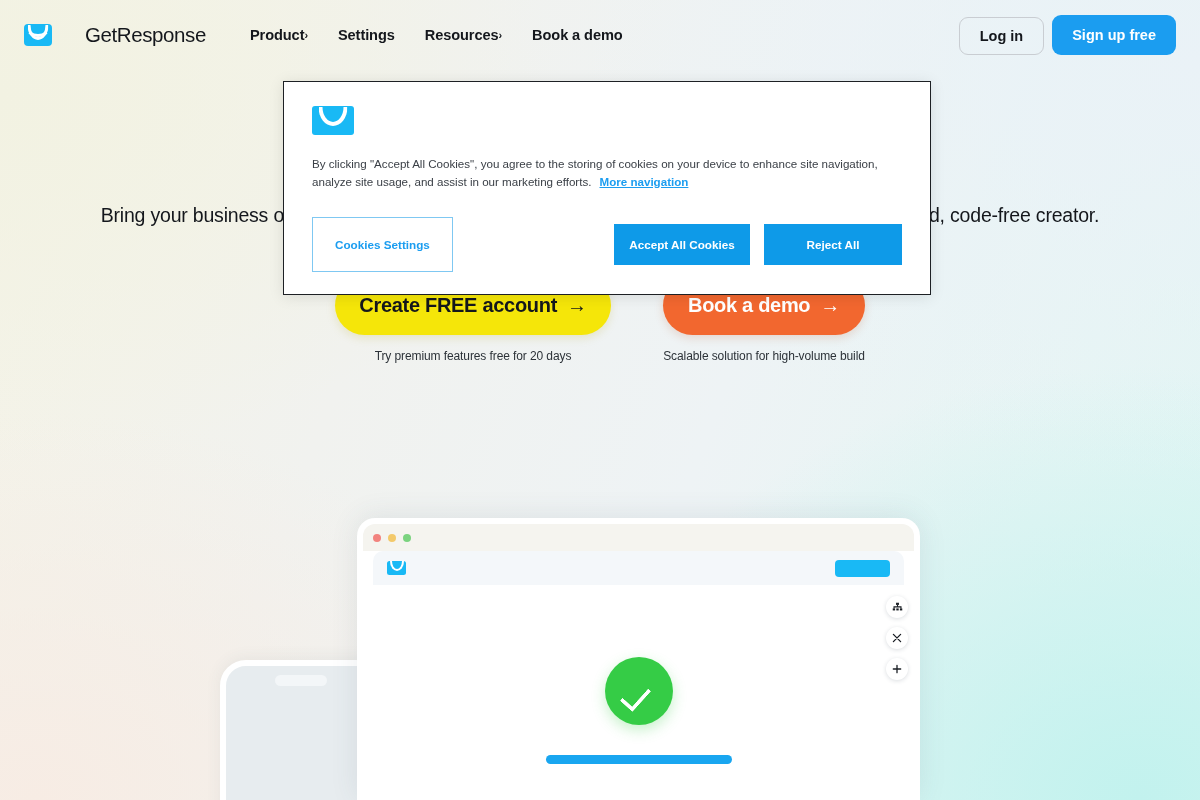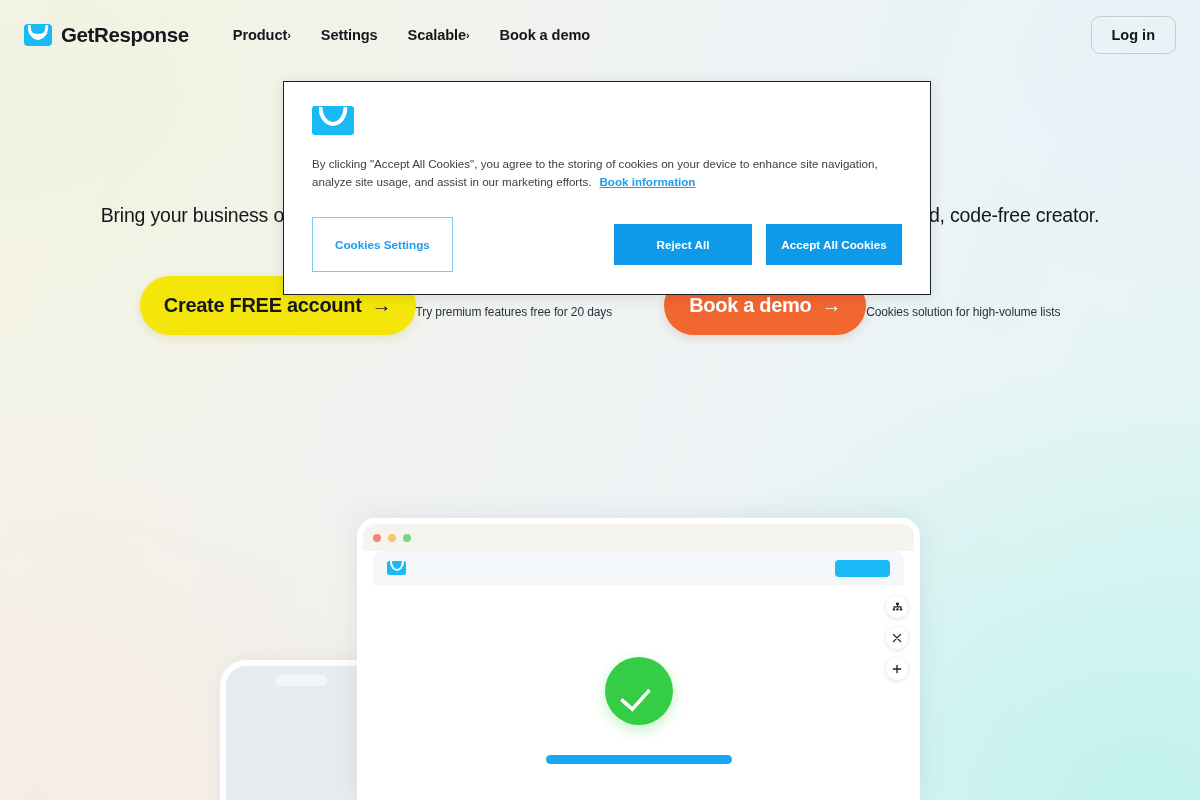--- a/index.html
+++ b/index.html
@@ -69,24 +69,25 @@
     width: 21px; height: 15px;
     border: 0;
     border-bottom: 3.4px solid #fff;
     border-left: 3.4px solid #fff;
     border-right: 3.4px solid #fff;
     border-radius: 0 0 50% 50% / 0 0 100% 100%;
     border-top: 0;
   }
   .brand-name {
     font-size: 20.5px;
-    font-weight: bold;
+    font-weight: normal;
     color: #14171c;
     letter-spacing: -0.4px;
     white-space: nowrap;
+    margin-left: 24px;
   }
 
   .main-nav {
     display: flex;
     align-items: center;
     gap: 30px;
   }
   .nav-item {
     display: flex;
     align-items: center;
@@ -162,21 +163,21 @@
     line-height: 1.34;
     letter-spacing: -0.2px;
   }
 
   .cta-row {
     margin-top: 47px;
     display: flex;
     justify-content: center;
     gap: 52px;
   }
-  .cta-col { display: flex; flex-direction: row; align-items: center; }
+  .cta-col { display: flex; flex-direction: column; align-items: center; }
   .cta-btn {
     border: none;
     border-radius: 40px;
     font-family: inherit;
     font-size: 20px;
     font-weight: bold;
     letter-spacing: -0.3px;
     cursor: pointer;
     white-space: nowrap;
     display: flex;
@@ -438,30 +439,31 @@
 
   <nav class="main-nav">
     <div class="nav-item">
       <span>Product</span>
       <span class="nav-caret">›</span>
     </div>
     <div class="nav-item">
       <span>Settings</span>
     </div>
     <div class="nav-item">
-      <span>Scalable</span>
+      <span>Resources</span>
       <span class="nav-caret">›</span>
     </div>
     <div class="nav-item">
       <span>Book a demo</span>
     </div>
   </nav>
 
   <div class="header-actions">
     <button class="btn-login">Log in</button>
+    <button class="btn-signup">Sign up free</button>
   </div>
 </header>
 
 <section class="hero">
   <h1 class="hero-title">
     <span class="hl">B</span>
   </h1>
   <p class="hero-sub">Bring your business online with a unique website you can build in a few minutes with an AI-powered, code-free creator.</p>
 
   <div class="cta-row">
@@ -470,21 +472,21 @@
         <span>Create FREE account</span>
         <span>→</span>
       </button>
       <span class="cta-note">Try premium features free for 20 days</span>
     </div>
     <div class="cta-col">
       <button class="cta-btn cta-secondary">
         <span>Book a demo</span>
         <span>→</span>
       </button>
-      <span class="cta-note">Cookies solution for high-volume lists</span>
+      <span class="cta-note">Scalable solution for high-volume build</span>
     </div>
   </div>
 </section>
 
 <section class="mockups">
 
   <div class="phone-mock">
     <div class="phone-notch"></div>
   </div>
 
@@ -532,23 +534,23 @@
     </div>
   </div>
 </section>
 
 <div class="cookie-dialog">
   <div class="cookie-logo">
       <span class="bowl3"></span>
     </div>
 
   <p class="cookie-text">
-    <span>By clicking "Accept All Cookies", you agree to the storing of cookies on your device to enhance site navigation, analyze site usage, and assist in our marketing efforts.</span><a class="cookie-link">Book information</a>
+    <span>By clicking "Accept All Cookies", you agree to the storing of cookies on your device to enhance site navigation, analyze site usage, and assist in our marketing efforts.</span><a class="cookie-link">More navigation</a>
   </p>
 
   <div class="cookie-actions">
     <button class="btn-cookie-settings">Cookies Settings</button>
     <div class="cookie-right">
+      <button class="btn-cookie-blue w-accept">Accept All Cookies</button>
       <button class="btn-cookie-blue w-reject">Reject All</button>
-      <button class="btn-cookie-blue w-accept">Accept All Cookies</button>
     </div>
   </div>
 </div>
 
 </body></html>

